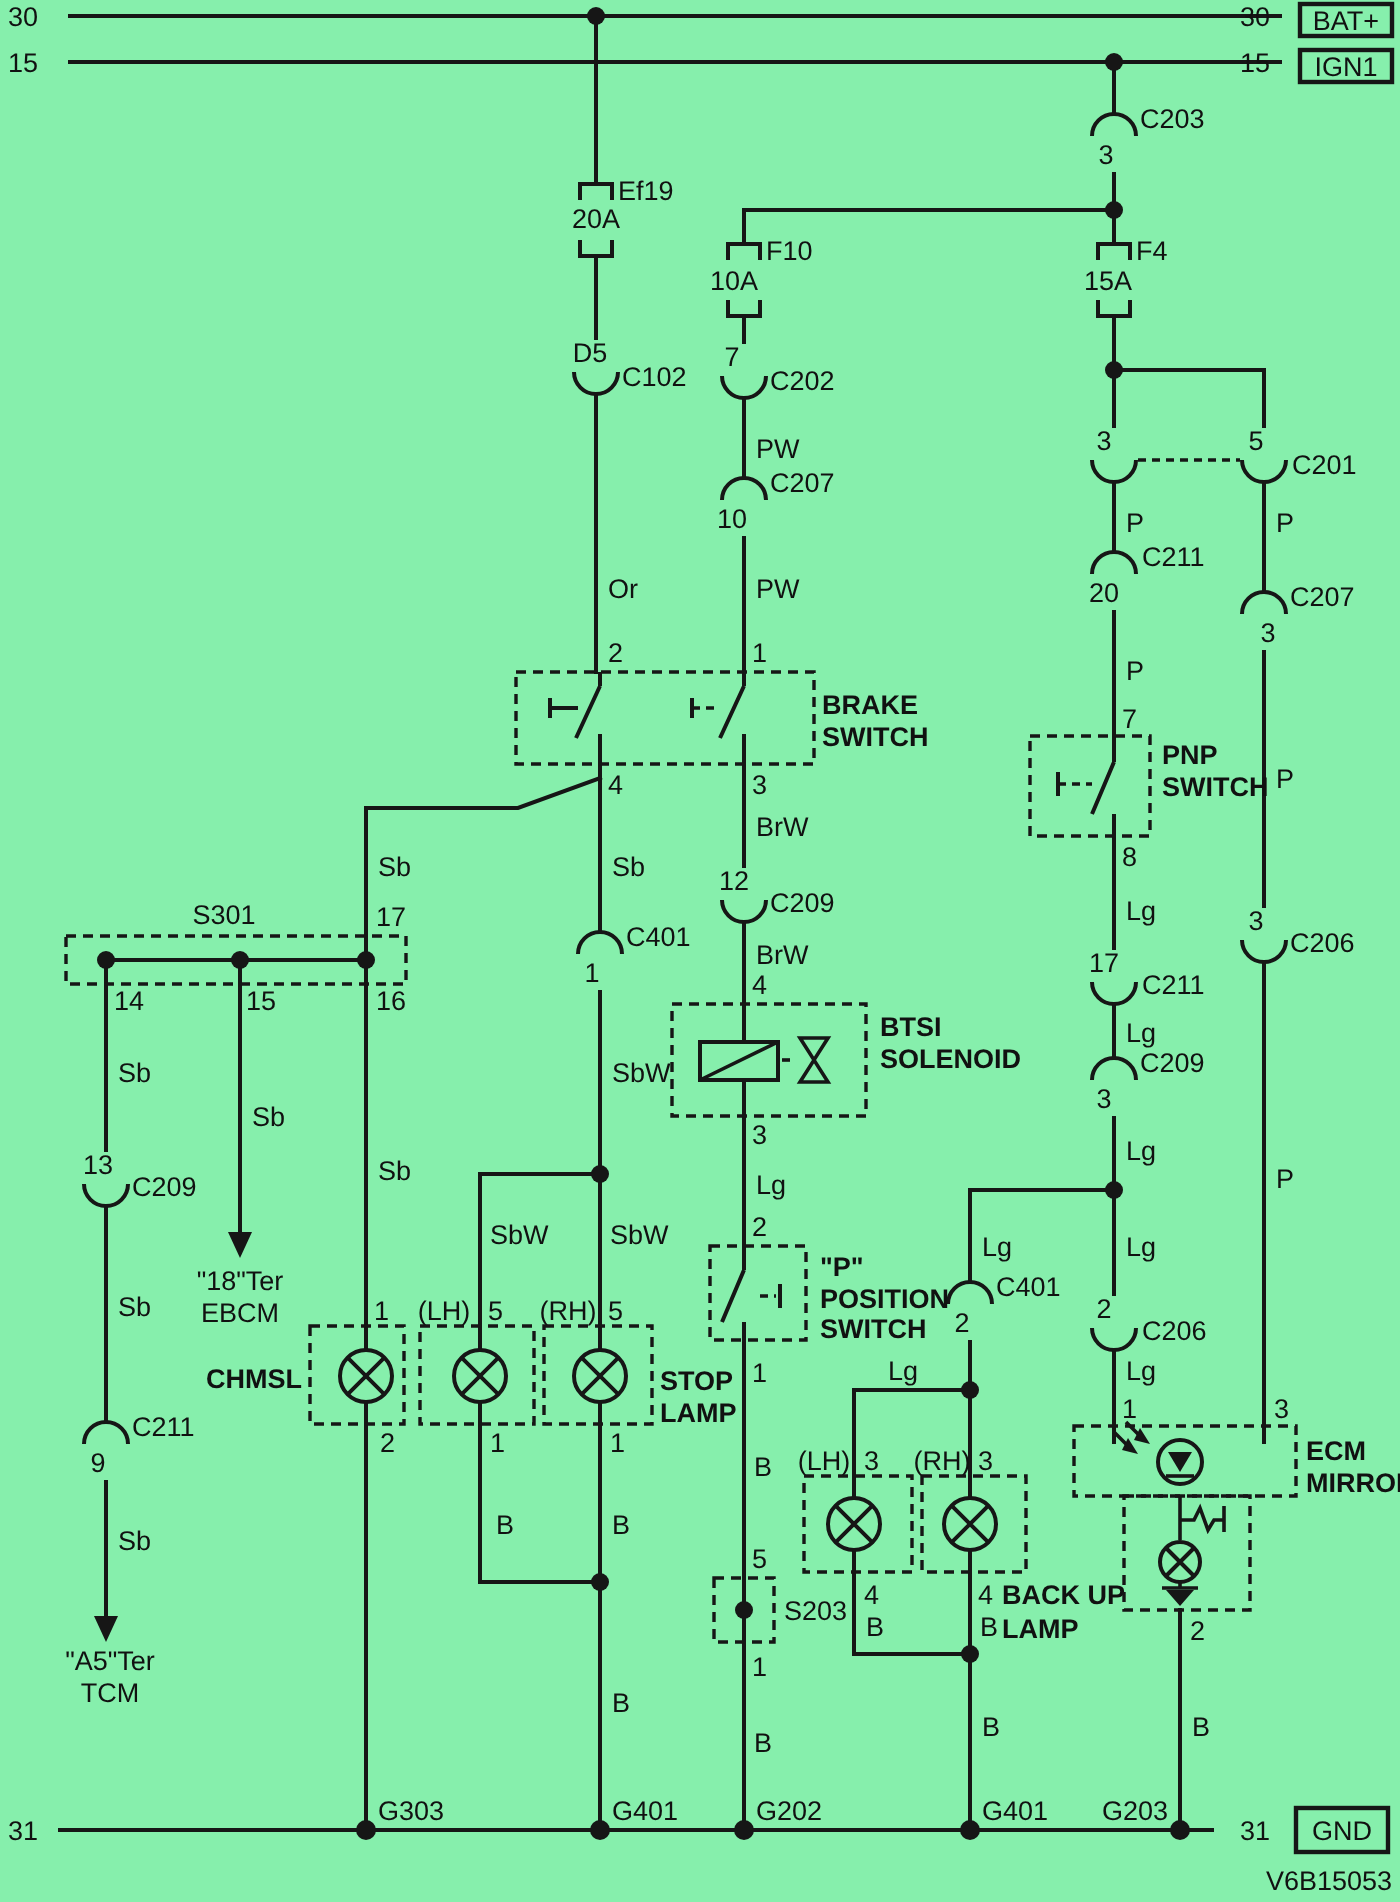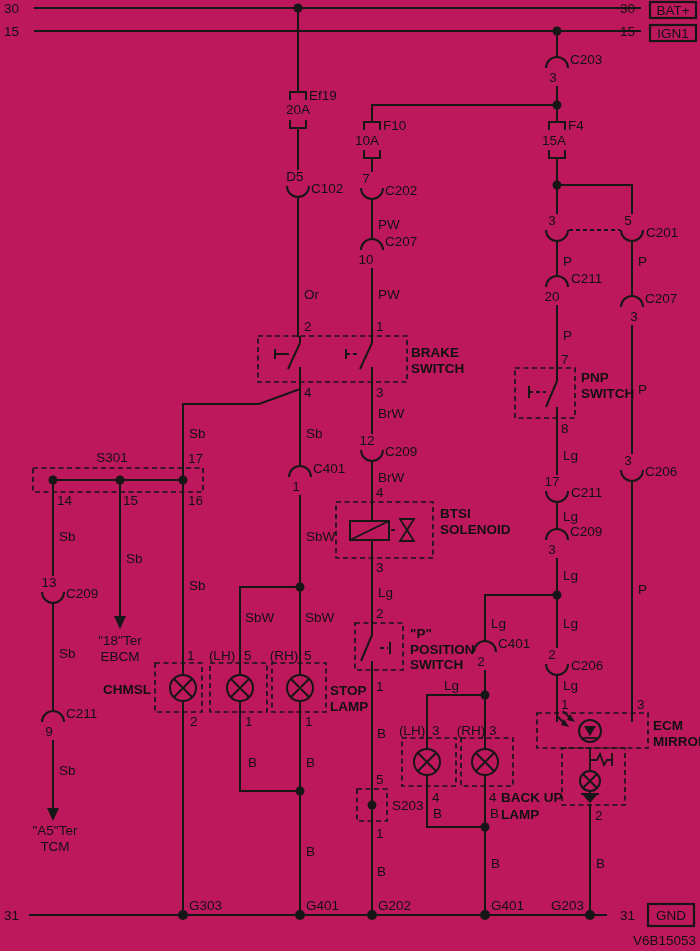--- a/index.html
+++ b/index.html
@@ -1,16 +1,16 @@
 <!DOCTYPE html>
 <html><head>
 <meta charset="utf-8">
 <style>
   html,body{margin:0;padding:0;background:#ffffff;}
-  .page{width:700px;height:951px;background:#be185d;position:relative;}
+  .page{width:700px;height:951px;background:#86efac;position:relative;}
   svg{display:block;}
   .w{fill:none;stroke:#161616;stroke-width:2;stroke-linecap:square;}
   .thin{fill:none;stroke:#161616;stroke-width:1.8;}
   .dash3{stroke-dasharray:4 3;}
   .bx{fill:none;stroke:#161616;stroke-width:1.7;stroke-dasharray:5 3.5;}
   .sym{fill:none;stroke:#161616;stroke-width:2;}
   .blk{fill:#161616;stroke:none;}
   text{font-family:"Liberation Sans","DejaVu Sans",sans-serif;font-size:13.5px;fill:#111;}
   .tb{font-weight:700;}
   .tm{text-anchor:middle;}

